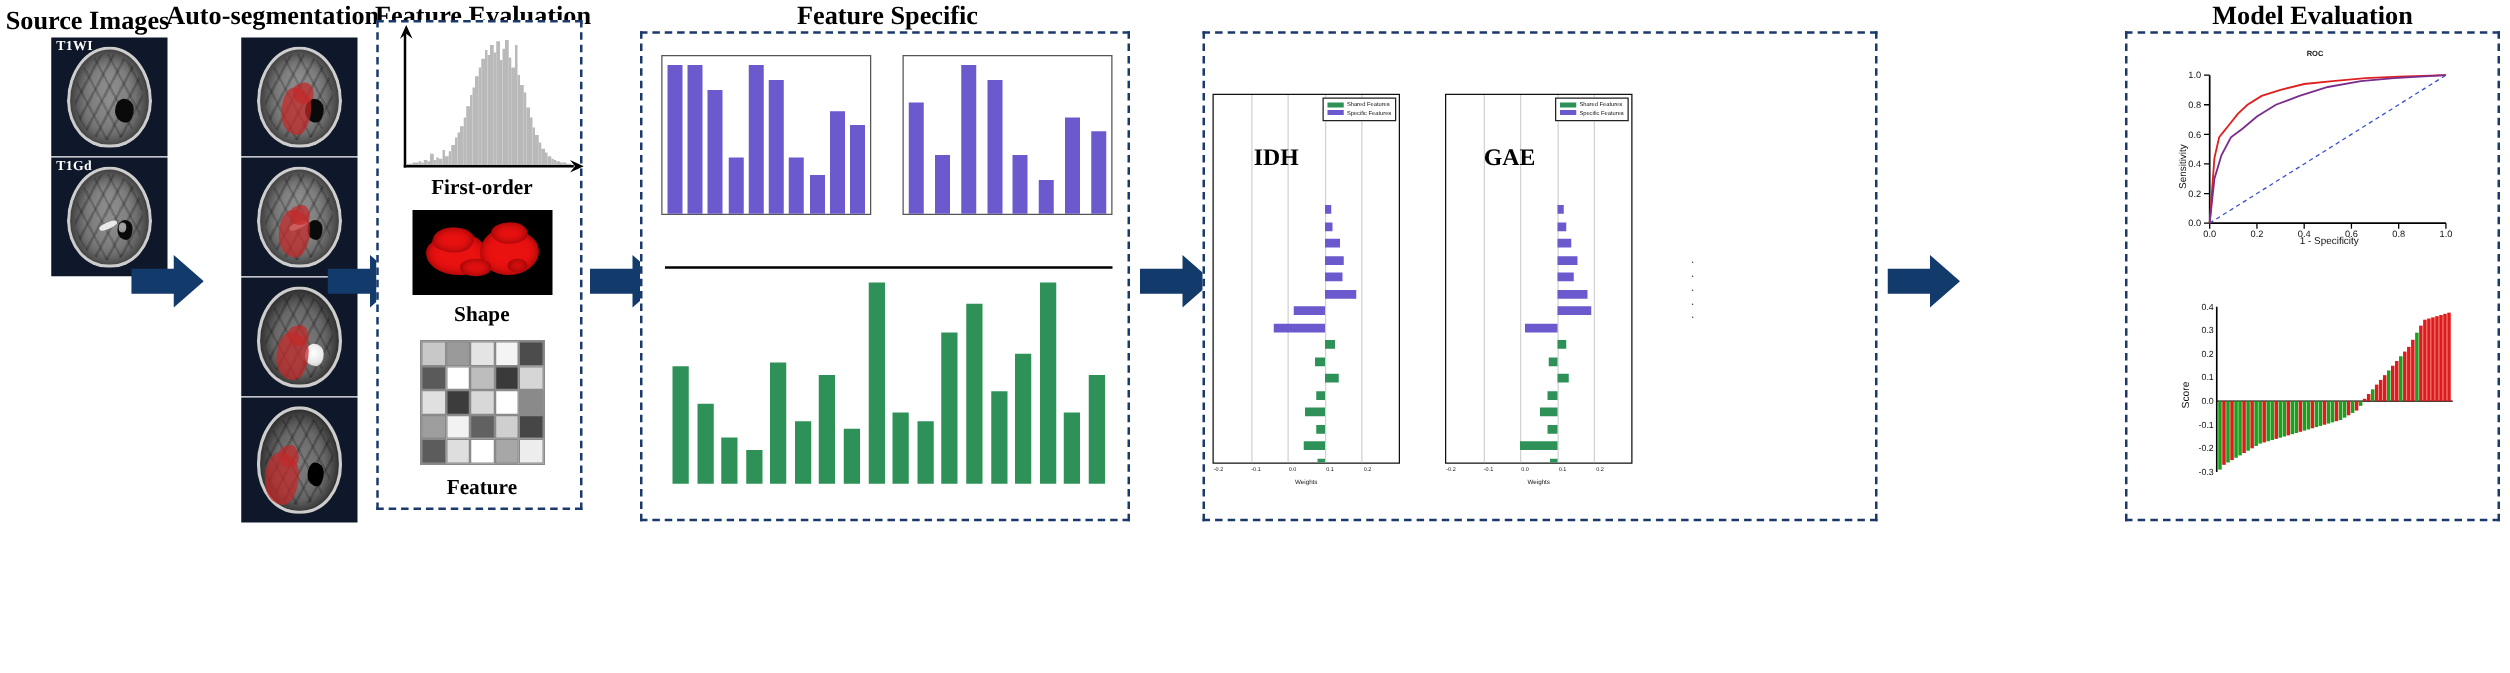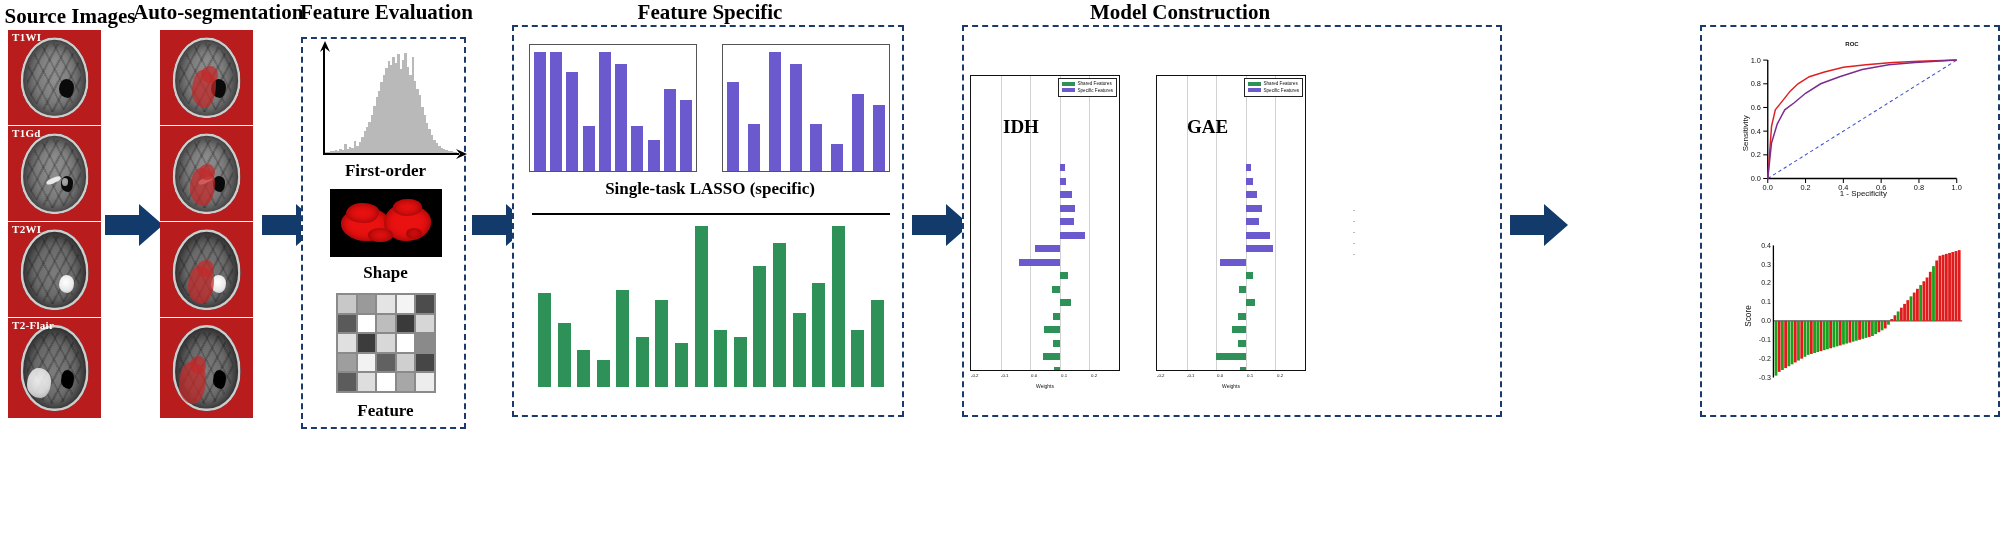--- a/index.html
+++ b/index.html
@@ -30,22 +30,23 @@
   }
   .arrow {
     position: absolute;
     width: 58px; height: 46px;
   }
   
   .mri-col { position: absolute; }
   .mri {
     position: relative;
     width: 100%; height: 100%;
-    background: #b91c1c;
+    background: #0f172a;
     overflow: hidden;
+    margin-left: 33px;
   }
   .mri-label {
     position: absolute; left: 4px; top: 1px;
     color: #fff; font-size: 11px; font-weight: bold;
     font-family: "Liberation Serif", serif;
     z-index: 6; letter-spacing: .3px;
   }
   .brain {
     position: absolute;
     left: 50%; top: 50%;
@@ -194,21 +195,21 @@
 </style>
 </head>
 <body>
 
 <div id="page">
 
   <div class="stage-title" style="left:0px;top:4px;width:140px;">Source Images</div>
   <div class="stage-title" style="left:133px;top:0px;width:160px;">Auto-segmentation</div>
   <div class="stage-title" style="left:300px;top:0px;width:168px;">Feature Evaluation</div>
   <div class="stage-title" style="left:580px;top:0px;width:260px;">Feature Specific</div>
-  <div class="stage-title" style="left:1010px;top:0px;width:340px;">Model Construction</div>
+  <div class="stage-title" style="left:1700px;top:0px;width:300px;">Model Evaluation</div>
 
   <div class="mri-col" style="left:8px;top:30px;width:93px;height:95px;">
     <div class="mri">
       <div class="mri-label">T1WI</div>
       <div class="brain">
           <div class="sulci"></div>
         </div>
       <div class="ventricle" style="left:55%;top:52%;width:16%;height:20%;"></div>
     </div>
   </div>
@@ -216,39 +217,20 @@
     <div class="mri">
       <div class="mri-label">T1Gd</div>
       <div class="brain">
           <div class="sulci"></div>
         </div>
       <div class="vessel" style="left:41%;top:55%;width:16%;height:5%;"></div>
       <div class="ventricle" style="left:57%;top:53%;width:13%;height:16%;"></div>
       <div class="lesion-bright" style="left:58%;top:55%;width:7%;height:8%;opacity:.65;"></div>
     </div>
   </div>
-  <div class="mri-col" style="left:8px;top:222px;width:93px;height:95px;">
-    <div class="mri">
-      <div class="mri-label">T2WI</div>
-      <div class="brain t2">
-          <div class="sulci"></div>
-        </div>
-      <div class="lesion-bright" style="left:55%;top:56%;width:16%;height:19%;"></div>
-    </div>
-  </div>
-  <div class="mri-col" style="left:8px;top:318px;width:93px;height:100px;">
-    <div class="mri">
-      <div class="mri-label">T2-Flair</div>
-      <div class="brain t2">
-          <div class="sulci"></div>
-        </div>
-      <div class="lesion-bright" style="left:20%;top:50%;width:26%;height:30%;opacity:.85;"></div>
-      <div class="lesion-dark" style="left:57%;top:52%;width:14%;height:19%;"></div>
-    </div>
-  </div>
 
   <svg class="arrow" style="left:105px;top:202px;" viewBox="0 0 58 46">
     <polygon points="0,13 34,13 34,2 58,23 34,44 34,33 0,33" fill="#123a6b"></polygon>
   </svg>
 
   <div class="mri-col" style="left:160px;top:30px;width:93px;height:95px;">
     <div class="mri">
       <div class="brain">
           <div class="sulci"></div>
         </div>
@@ -286,21 +268,21 @@
       <div class="lesion-dark" style="left:57%;top:52%;width:14%;height:19%;"></div>
       <div class="seg-overlay" style="left:20%;top:44%;width:30%;height:42%;"></div>
       <div class="seg-overlay b" style="left:32%;top:38%;width:18%;height:18%;"></div>
     </div>
   </div>
 
   <svg class="arrow" style="left:262px;top:202px;" viewBox="0 0 58 46">
     <polygon points="0,13 34,13 34,2 58,23 34,44 34,33 0,33" fill="#123a6b"></polygon>
   </svg>
 
-  <div class="dashed-box" style="left:301px;top:37px;width:165px;height:392px;text-decoration:underline;">
+  <div class="dashed-box" style="left:301px;top:16px;width:165px;height:392px;text-decoration:underline;">
 
     <div class="axis-v" style="left:20px;top:8px;width:2px;height:108px;"></div>
     <svg style="position:absolute;left:14px;top:2px;width:16px;height:12px;" viewBox="0 0 16 12">
       <polygon points="8,0 13,11 8,7 3,11" fill="#000"></polygon>
     </svg>
     <div class="axis-h" style="left:20px;top:114px;width:136px;height:2px;"></div>
     <svg style="position:absolute;left:150px;top:109px;width:14px;height:12px;" viewBox="0 0 14 12">
       <polygon points="14,6 3,11 7,6 3,1" fill="#000"></polygon>
     </svg>
     <div class="histo" id="histo" style="left:22px;top:14px;width:132px;height:100px;">
@@ -429,21 +411,20 @@
           <div class="bar" style="height: 38%; width: 12px;"></div>
           <div class="bar" style="height: 96%; width: 12px;"></div>
           <div class="bar" style="height: 86%; width: 12px;"></div>
           <div class="bar" style="height: 38%; width: 12px;"></div>
           <div class="bar" style="height: 22%; width: 12px;"></div>
           <div class="bar" style="height: 62%; width: 12px;"></div>
           <div class="bar" style="height: 53%; width: 12px;"></div>
         </div>
     </div>
 
-    <div class="sub-caption" style="left:0px;top:152px;width:392px;">Single-task LASSO (specific)</div>
 
     <div class="divider" style="left:18px;top:186px;width:358px;"></div>
 
     <div class="bars green" id="barsC" style="left:24px;top:192px;width:346px;height:168px;">
         <div class="bar" style="height: 56%; width: 13px;"></div>
         <div class="bar" style="height: 38%; width: 13px;"></div>
         <div class="bar" style="height: 22%; width: 13px;"></div>
         <div class="bar" style="height: 16%; width: 13px;"></div>
         <div class="bar" style="height: 58%; width: 13px;"></div>
         <div class="bar" style="height: 30%; width: 13px;"></div>

